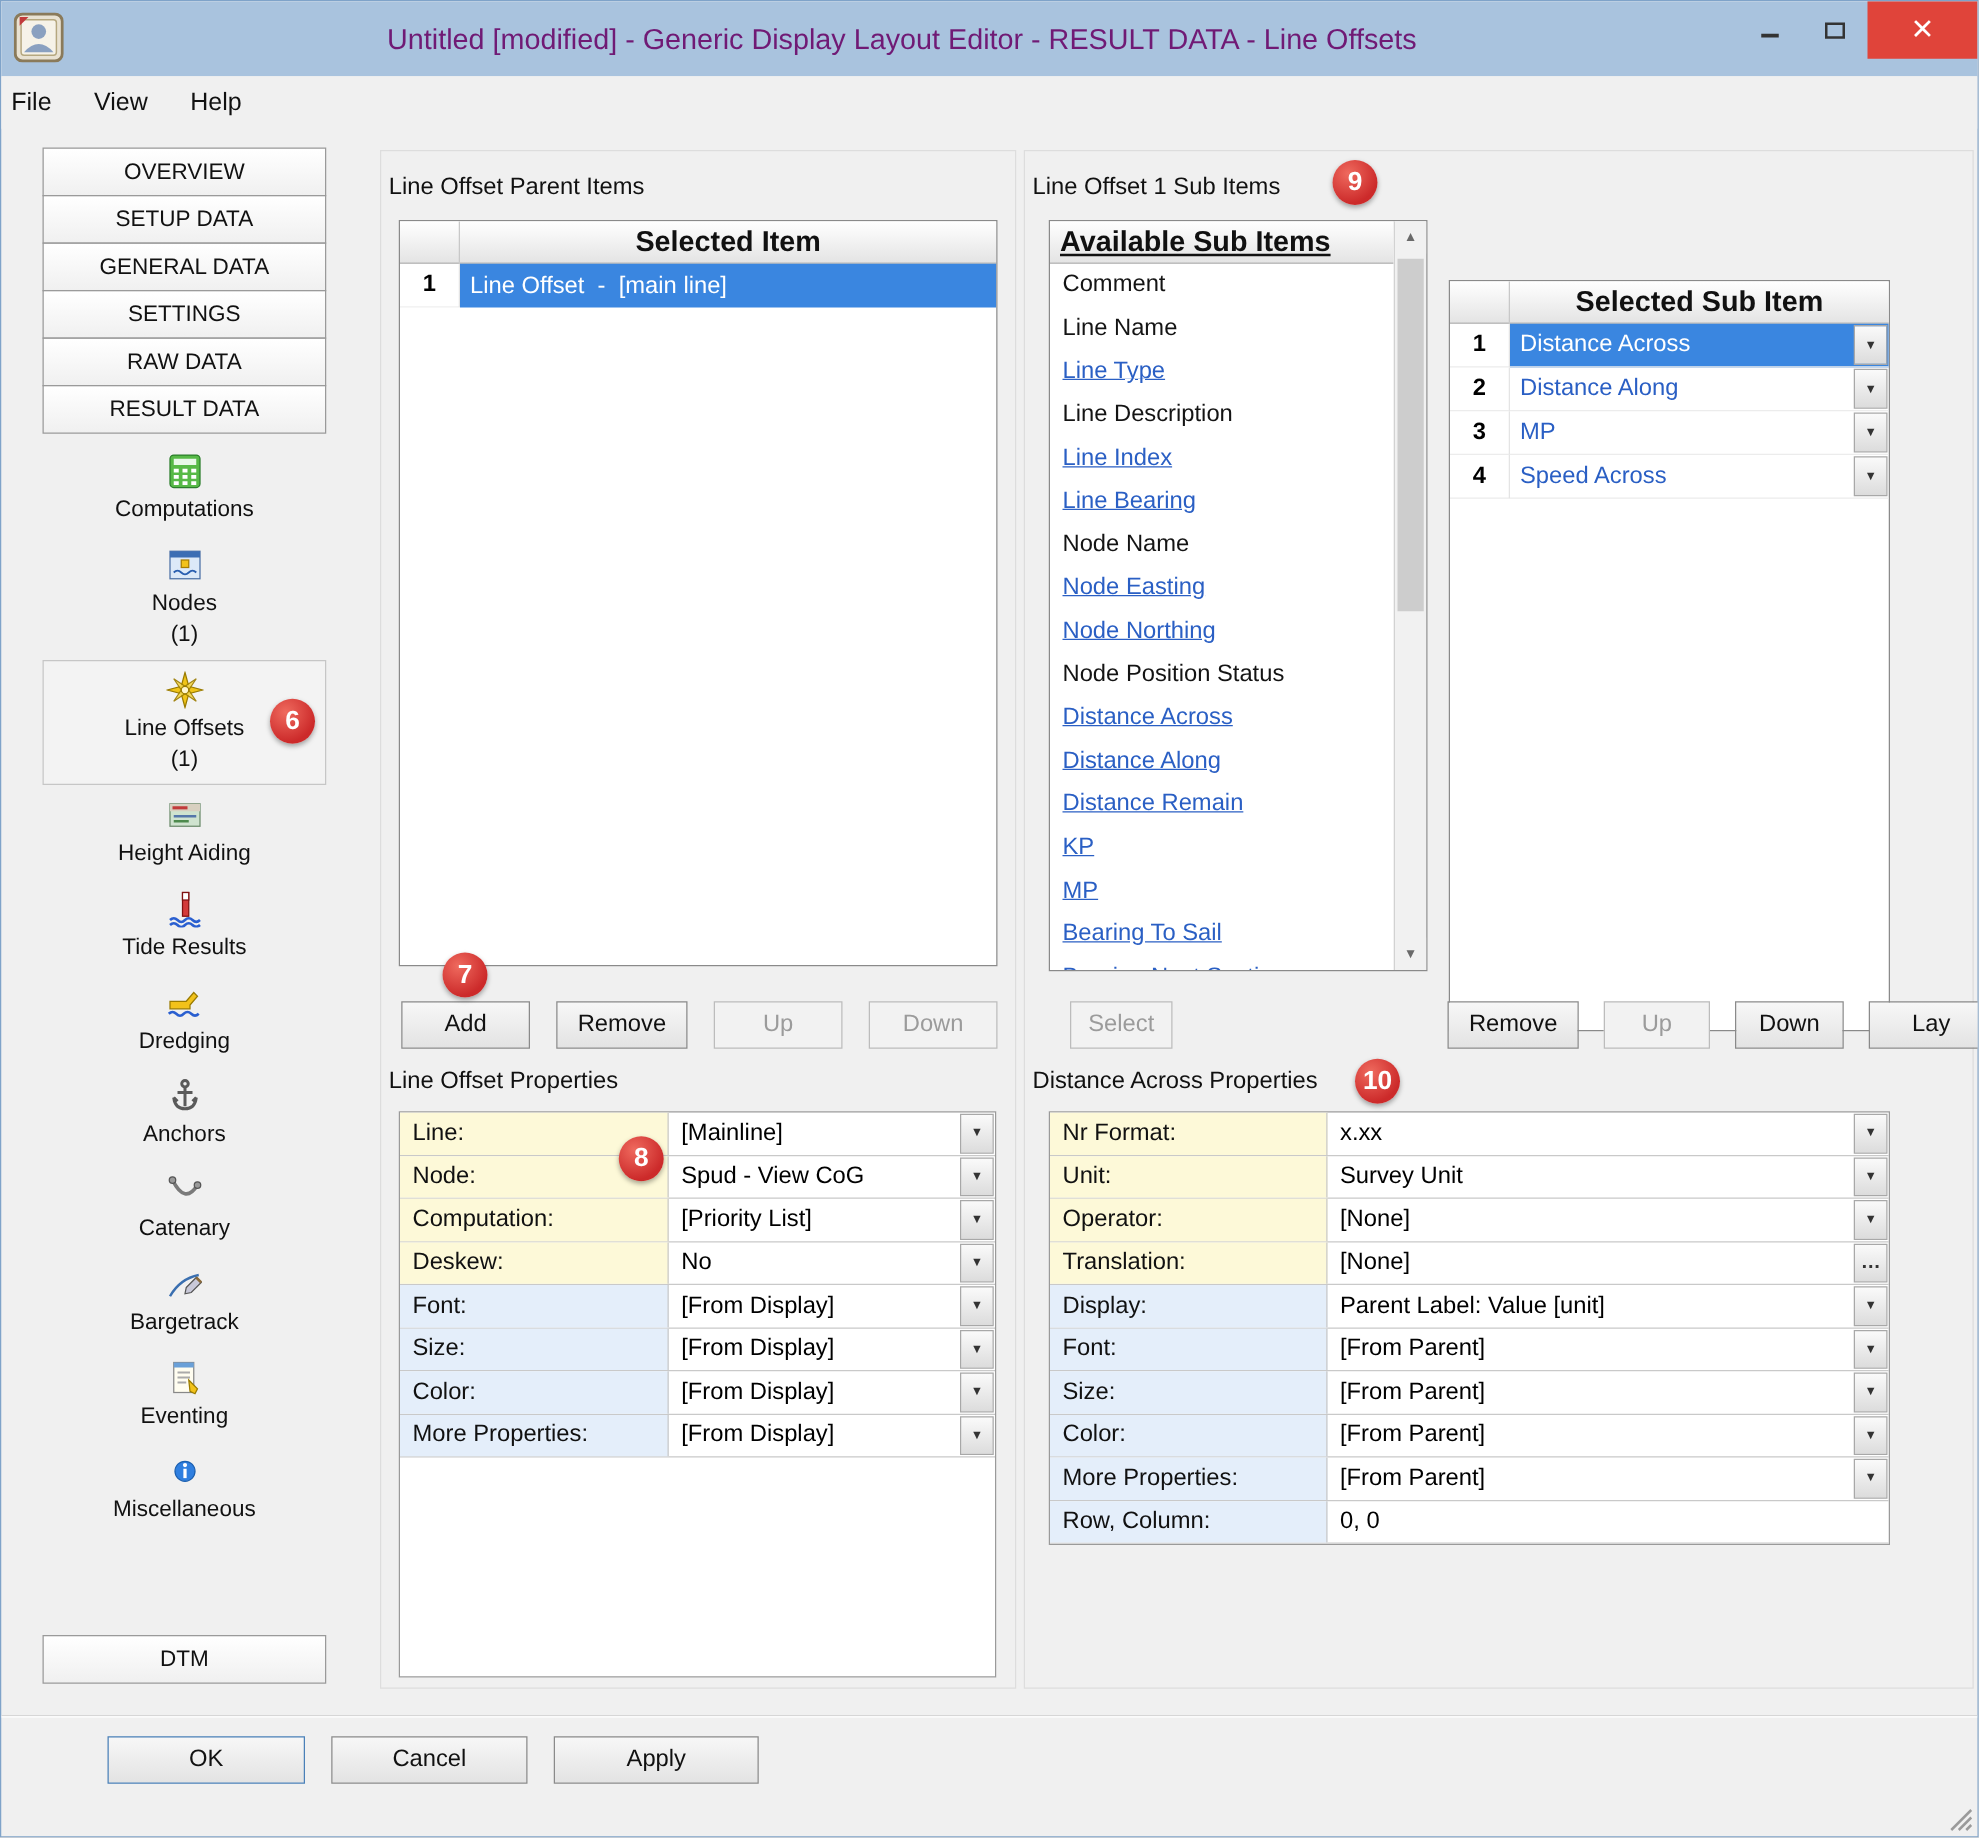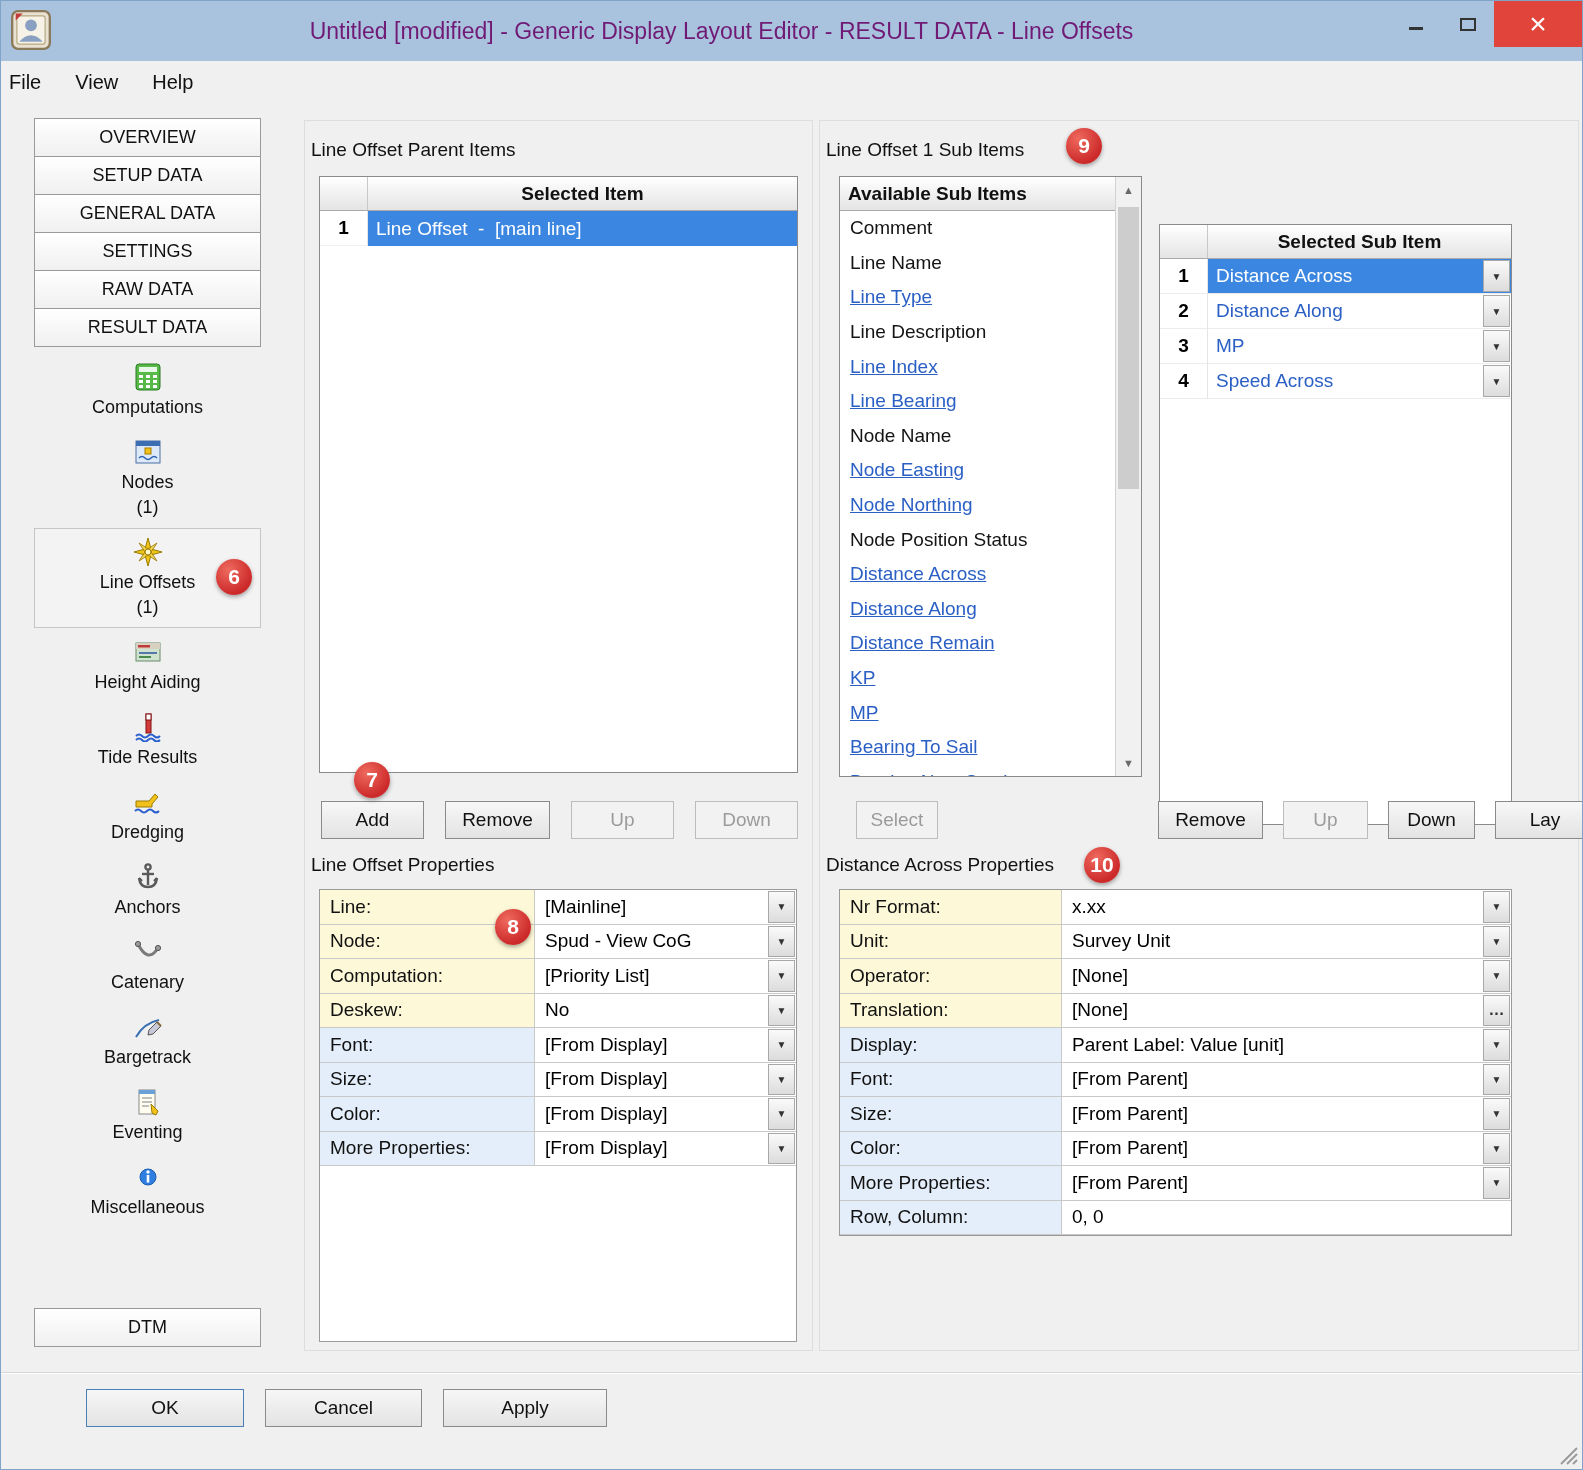--- a/index.html
+++ b/index.html
@@ -38,24 +38,24 @@
   .tree-item.selected{ background:#f3f3f3; border:1px solid #c6c6c6; }
   .dtm-btn{ position:absolute; left:33px; top:1308px; width:227px; }
   
   .group-frame{ position:absolute; border:1px solid #dddddd; }
   #group-left{ left:303px; top:119px; width:509px; height:1231px; }
   #group-right{ left:818px; top:119px; width:760px; height:1231px; }
   .panel-title{ position:absolute; font-size:19px; color:#111; background:#f0f0f0; padding:0 4px; white-space:nowrap; }
   
   .listbox{ position:absolute; border:1px solid #8a8a8a; background:#fff; overflow:hidden; }
   .thead{ display:flex; height:34px; background:linear-gradient(#ffffff,#e4e4e4);
-    border-bottom:1px solid #aaaaaa; font-weight:bold; font-size:19px; color:#111; }
+    border-bottom:1px solid #aaaaaa; font-weight:bold; font-size:23px; color:#111; }
   .thead .numcell{ width:48px; border-right:1px solid #c8c8c8; }
   .thead .maincell{ flex:1; display:flex; align-items:center; justify-content:center; }
-  .thead .maincell.left{ justify-content:flex-start; padding-left:8px; }
+  .thead .maincell.left{ justify-content:flex-start; padding-left:8px;text-decoration:underline; }
   #parent-table{ left:318px; top:175px; width:479px; height:597px; }
   .trow{ display:flex; height:35px; font-size:19px; }
   .trow .numcell{ width:48px; display:flex; align-items:center; justify-content:center;
     font-weight:bold; border-right:1px solid #e4e4e4; border-bottom:1px solid #f0f0f0; }
   .trow .valcell{ flex:1; display:flex; align-items:center; padding-left:8px; white-space:pre; }
   .trow.selected .valcell{ background:var(--c-selection,#3a86e0); color:#fff; }
   
   #avail-box{ left:838px; top:175px; width:303px; height:601px; display:flex; }
   .avail-main{ flex:1; display:flex; flex-direction:column; overflow:hidden; }
   .avail-item{ flex:0 0 34.6px; display:flex; align-items:center; padding-left:10px; font-size:19px; color:#141414; white-space:nowrap; }

